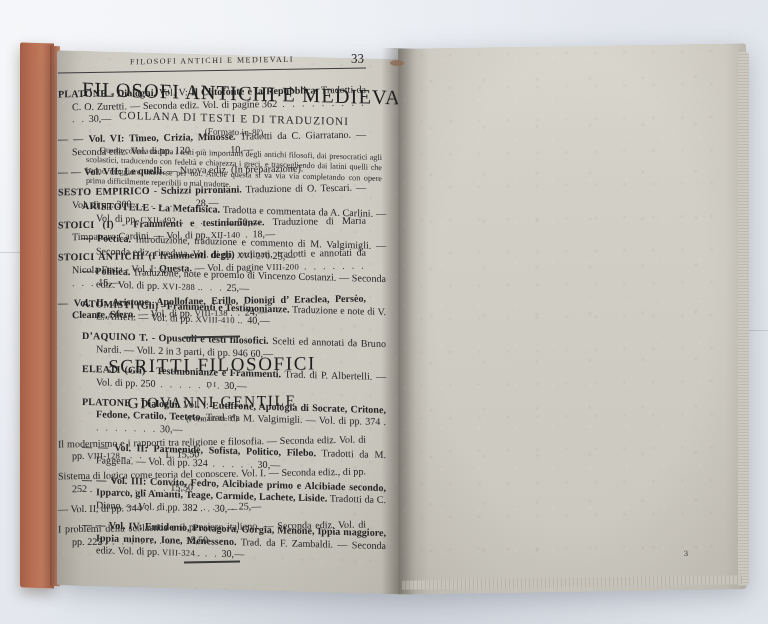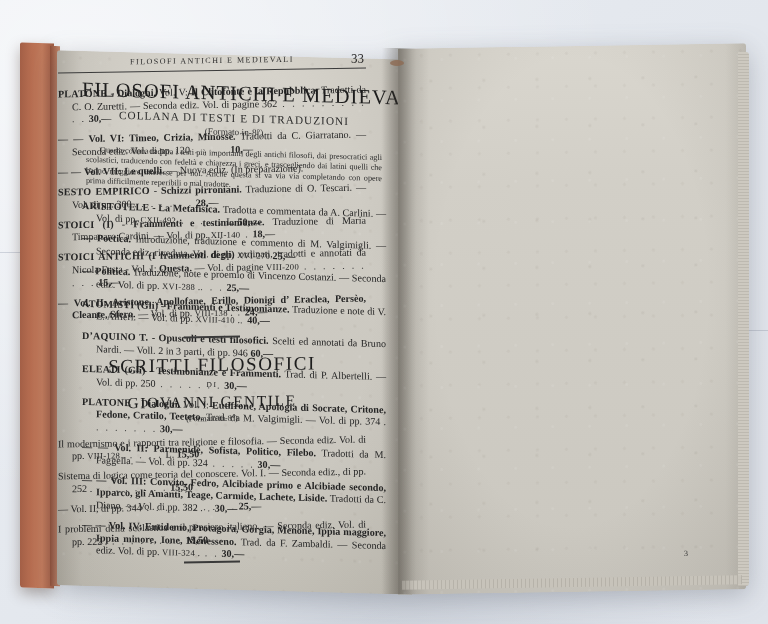--- a/index.html
+++ b/index.html
@@ -169,21 +169,21 @@
     text-indent: -14px;
     color: #242424;
   }
   .entry b { font-weight: 700; }
   .entry .caps { font-weight: 700; letter-spacing: .2px; }
   .entry .sc {
     font-size: 8.6px;
     letter-spacing: .3px;
   }
   .leader { letter-spacing: 2.2px; color:#3a3a3a; }
-  .price { font-weight: 700; }
+  .price { font-weight: 400; }
 
   
   .runhead-wrap {
     position: relative;
     margin: 0 0 13px 0;
     height: 17px;
   }
   .runhead {
     position:absolute; left:0; right:0; top:0;
     text-align:center;

